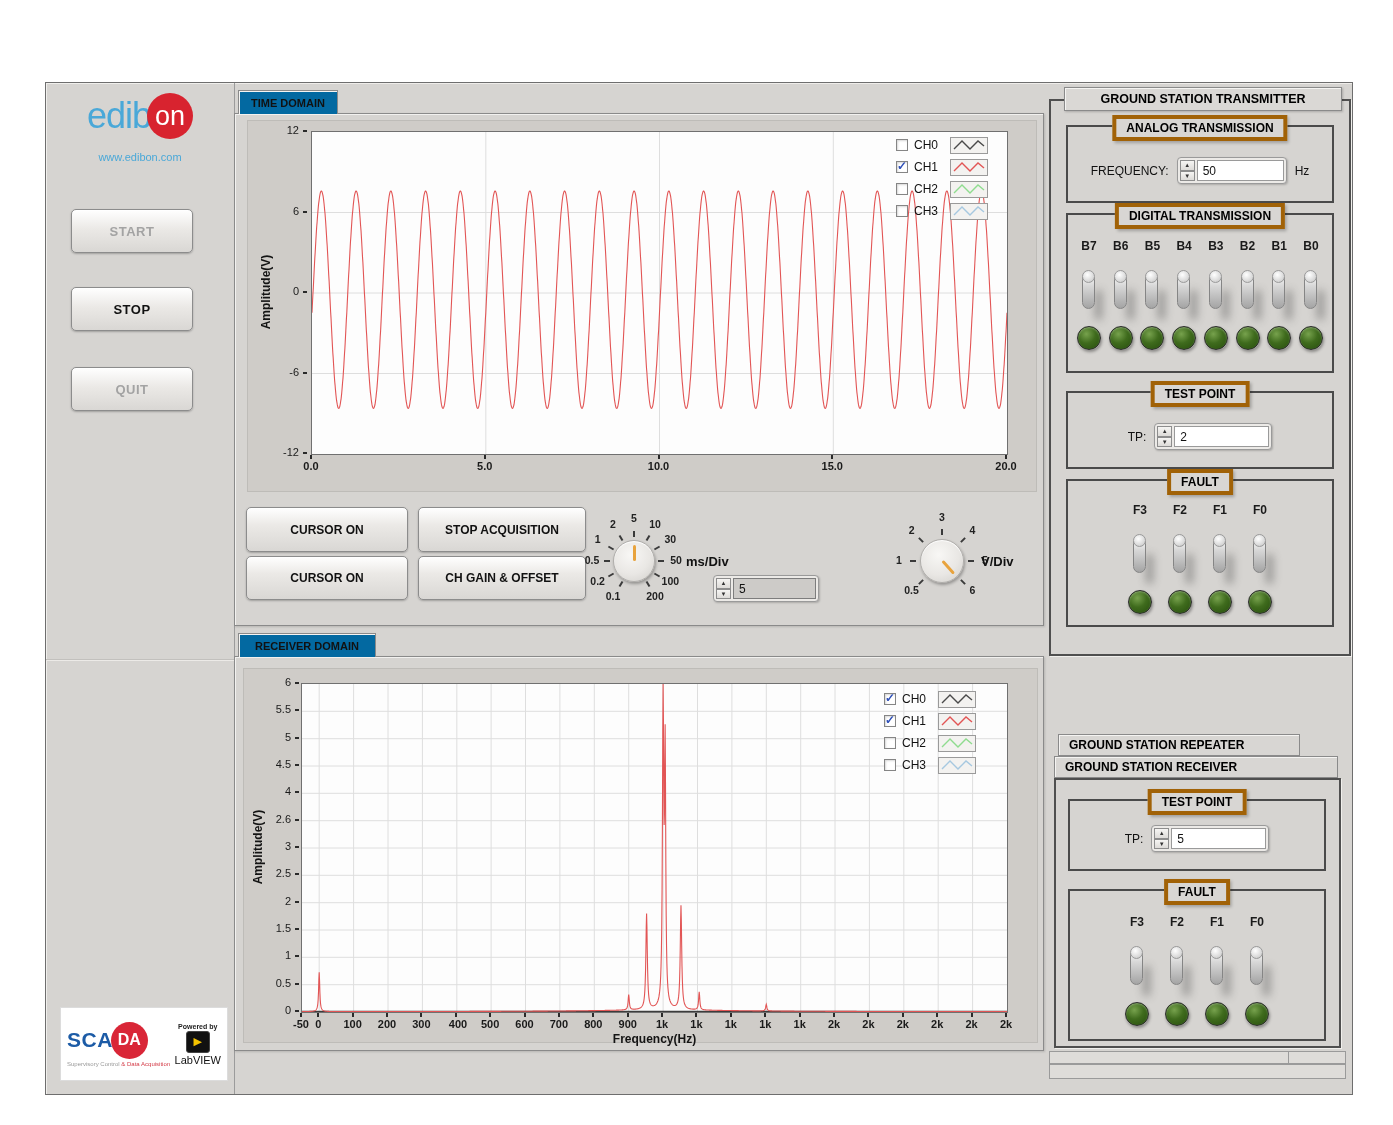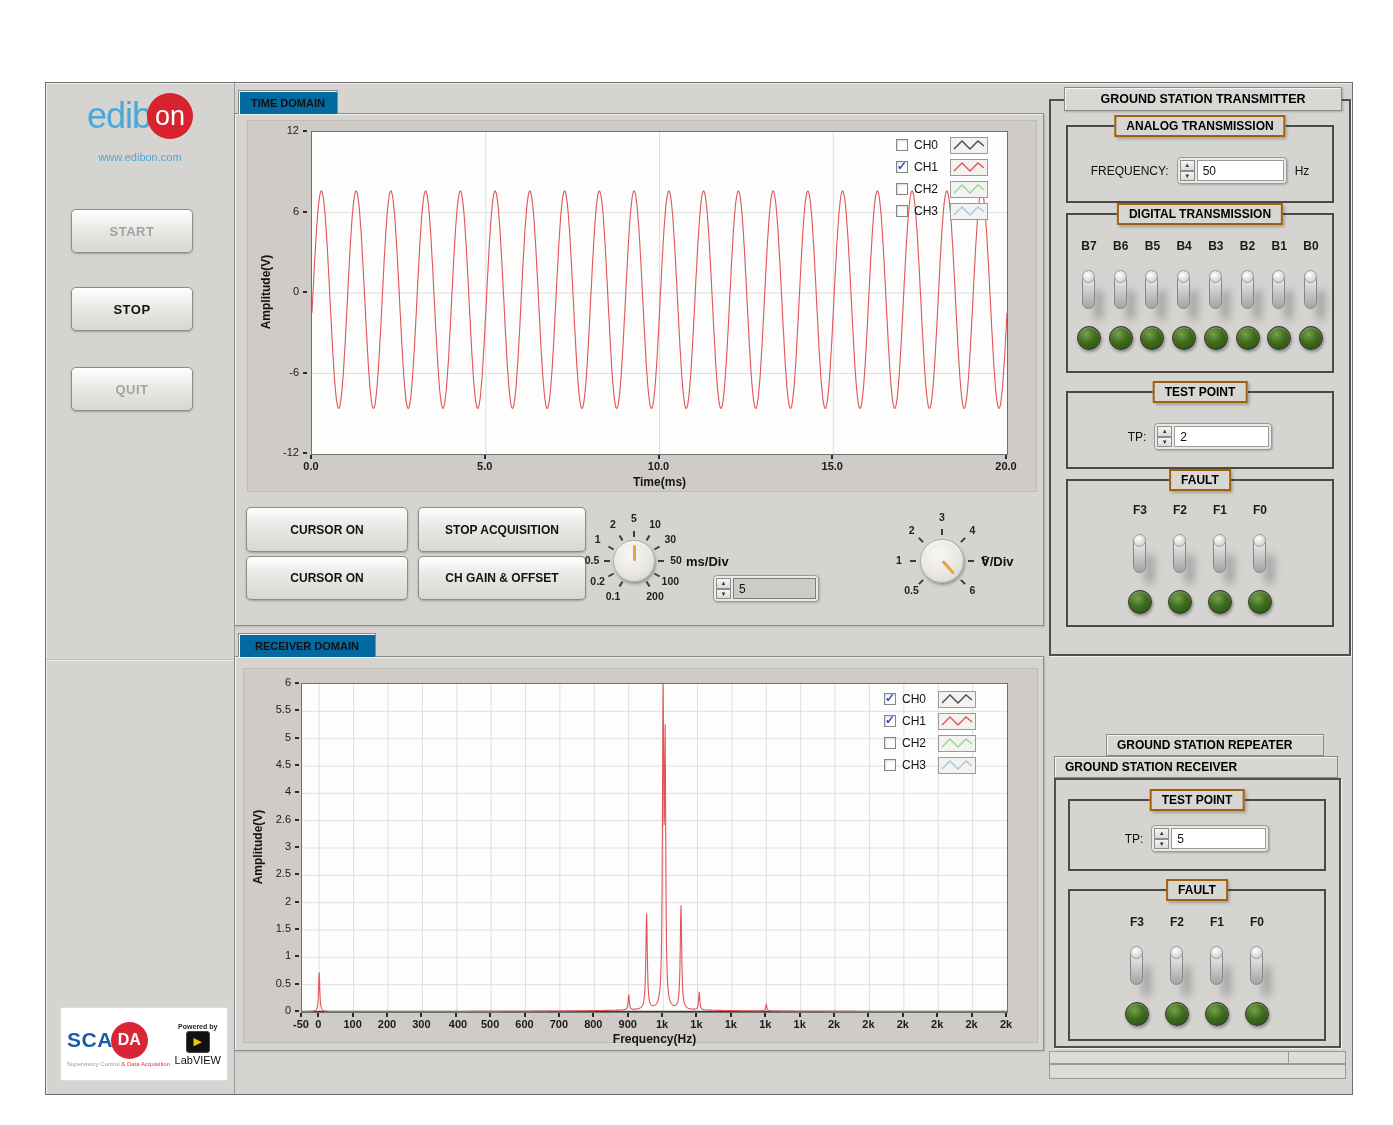--- a/index.html
+++ b/index.html
@@ -74,21 +74,21 @@
   .spin-btns{display:flex;flex-direction:column;width:15px;margin-right:2px;}
   .spin-up,.spin-dn{flex:1;border:1px solid #8d8d8d;background:linear-gradient(#f6f5f3,#dddbd8);font-size:6px;line-height:1;display:flex;align-items:center;justify-content:center;color:#333;}
   .spin-field{background:#fff;border:1px solid #9a9a9a;font-size:12px;color:#111;display:flex;align-items:center;padding-left:5px;}
   .spin-field.gray{background:#cdcbc8;border-color:#7d7d7d;}
   
   .gst-title{position:absolute;left:1018px;top:4px;width:278px;height:24px;background:#dad8d5;border:1px solid #8a8a8a;
     box-shadow:inset 1px 1px 0 #f5f4f2,1px 1px 2px rgba(0,0,0,.2);font-weight:bold;font-size:12.5px;color:#000;
     display:flex;align-items:center;justify-content:center;z-index:3;}
   .dark-panel{position:absolute;background:#d6d4d1;border:2px solid #4f4f4f;box-shadow:1px 1px 0 #f0efec;}
   .group{position:absolute;border:2px solid #4a4a4a;background:#d6d4d1;}
-  .group-title{position:absolute;top:-12px;left:50%;transform:translateX(-50%);background:#d8d6d3;border:2px solid #a16207;
+  .group-title{position:absolute;top:-12px;left:50%;transform:translateX(-50%);background:#d8d6d3;border:4px solid #a16207;
     box-shadow:2px 2px 3px rgba(0,0,0,.25);padding:2px 10px;font-weight:bold;font-size:12px;color:#000;white-space:nowrap;z-index:2;}
   .freq-row{position:absolute;left:0;right:0;top:30px;display:flex;align-items:center;justify-content:center;gap:8px;}
   .ctl-label{font-size:12px;color:#111;}
   .bank{position:absolute;left:8px;right:8px;display:flex;}
   .bank.b8{justify-content:space-between;}
   .bank.b4{justify-content:center;gap:14px;}
   .sw-col{display:flex;flex-direction:column;align-items:center;width:26px;}
   .sw-label{font-size:12px;font-weight:bold;color:#1a1a1a;height:15px;}
   .toggle{position:relative;width:24px;height:52px;margin-top:11px;}
   .toggle-stem{position:absolute;left:5px;top:8px;width:13px;height:36px;border-radius:7px;border:1px solid #858585;
@@ -180,21 +180,20 @@
         <span class="xlab" style="left: -18px;">0.0</span>
         <span class="xdash" style="left: 172.75px;"></span>
         <span class="xlab" style="left: 155.75px;">5.0</span>
         <span class="xdash" style="left: 346.5px;"></span>
         <span class="xlab" style="left: 329.5px;">10.0</span>
         <span class="xdash" style="left: 520.25px;"></span>
         <span class="xlab" style="left: 503.25px;">15.0</span>
         <span class="xdash" style="left: 694px;"></span>
         <span class="xlab" style="left: 677px;">20.0</span>
       </div>
-  <div class="xlabel" style="left:265px;top:392px;width:697px;">Time(ms)</div>
   <div class="legend" id="td-legend" style="left:850px;top:52px;">
         <div class="legend-row">
           <span class="cb"></span>
           <span class="legend-label">CH0</span>
           <span class="swatch">
             <svg width="34" height="15">
               <polyline points="2,11 10,3 18,11 26,3 32,8" fill="none" stroke="#4a4a4a" stroke-width="1.4"></polyline>
             </svg>
           </span>
         </div>
@@ -577,21 +576,21 @@
             <div class="sw-label">F0</div>
             <div class="toggle">
               <div class="toggle-stem"></div>
               <div class="toggle-cap"></div>
             </div>
             <div class="led"></div>
           </div>
         </div>
   </div>
 
-  <div class="rx-tab" style="left:1060px;top:651px;width:218px;height:22px;">GROUND STATION REPEATER</div>
+  <div class="rx-tab" style="left:1012px;top:651px;width:242px;height:22px;">GROUND STATION REPEATER</div>
   <div class="rx-tab" style="left:1008px;top:673px;width:284px;height:22px;">GROUND STATION RECEIVER</div>
   <section class="dark-panel" style="left:1008px;top:695px;width:287px;height:270px;border-width:2px;"></section>
 
   <div class="group" style="left:1022px;top:716px;width:258px;height:72px;">
     <div class="group-title">TEST POINT</div>
     <div class="freq-row" style="top:24px;">
       <span class="ctl-label">TP:</span>
       <span class="spinner" style="position:relative;width:118px;height:27px;">
         <span class="spin-btns">
               <span class="spin-up">▲</span>

